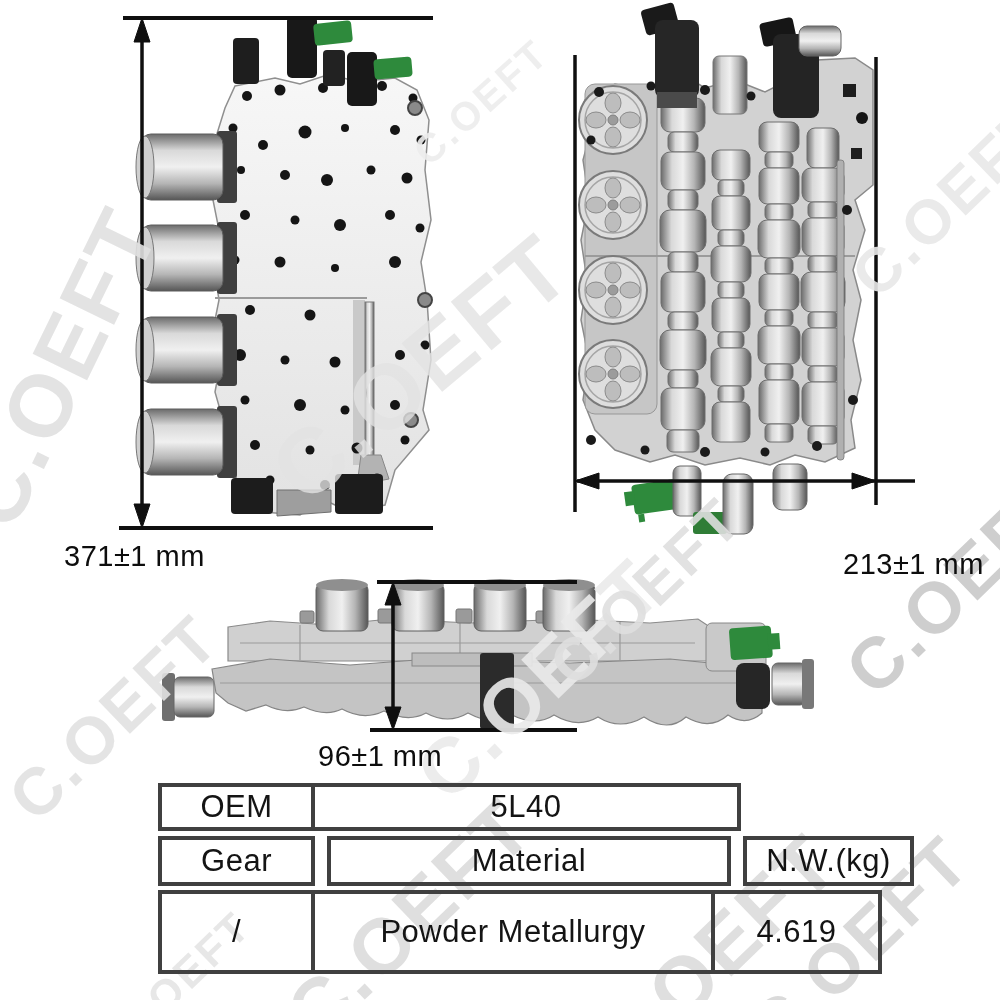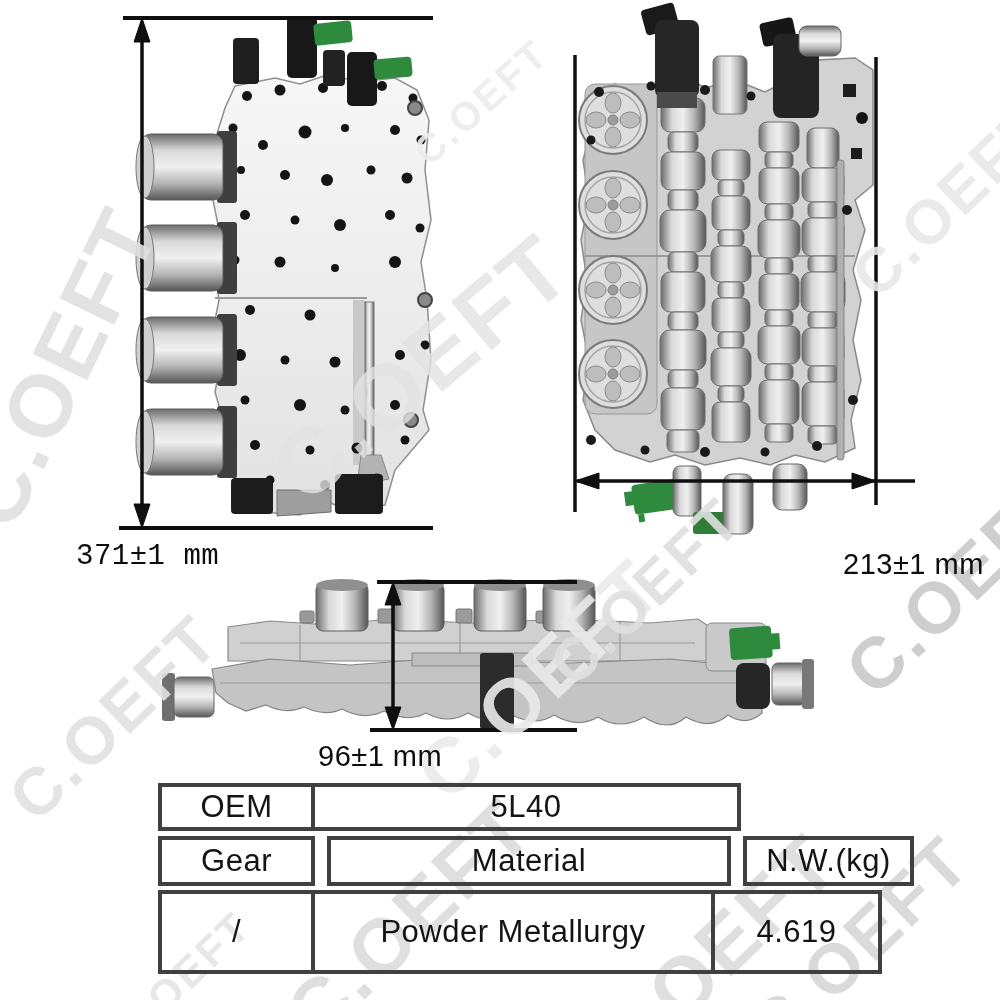--- a/index.html
+++ b/index.html
@@ -391,21 +391,21 @@
       <g stroke="#0f0f0f" fill="#0f0f0f">
         <line x1="227" y1="17" x2="427" y2="17" stroke-width="4"></line>
         <line x1="220" y1="165" x2="427" y2="165" stroke-width="4"></line>
         <line x1="243" y1="24" x2="243" y2="158" stroke-width="3.5"></line>
         <polygon points="243,17 235,40 251,40"></polygon>
         <polygon points="243,165 235,142 251,142"></polygon>
       </g>
     </svg>
   </div>
 
-  <div class="dim-label" style="left:76px;top:540px;font-family:Liberation Mono, monospace;">371±1 mm</div>
+  <div class="dim-label" style="left:64px;top:540px;">371±1 mm</div>
   <div class="dim-label" style="left:843px;top:548px;">213±1 mm</div>
   <div class="dim-label" style="left:318px;top:740px;">96±1 mm</div>
 
   <div class="spec-table">
     <div class="spec-row r1">
       <div class="cell w1 h1">OEM</div>
       <div class="cell w23 h1">5L40</div>
     </div>
     <div class="spec-row r2">
       <div class="cell w1 h2">Gear</div>

